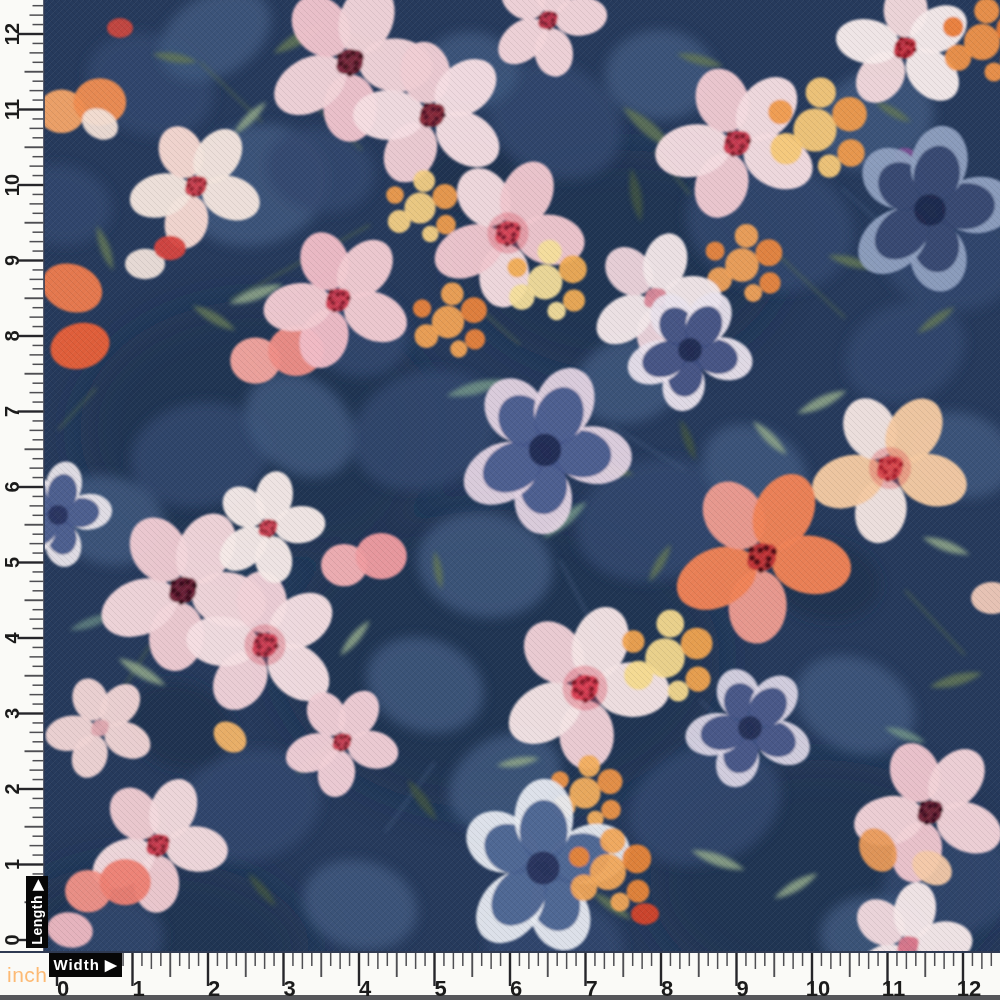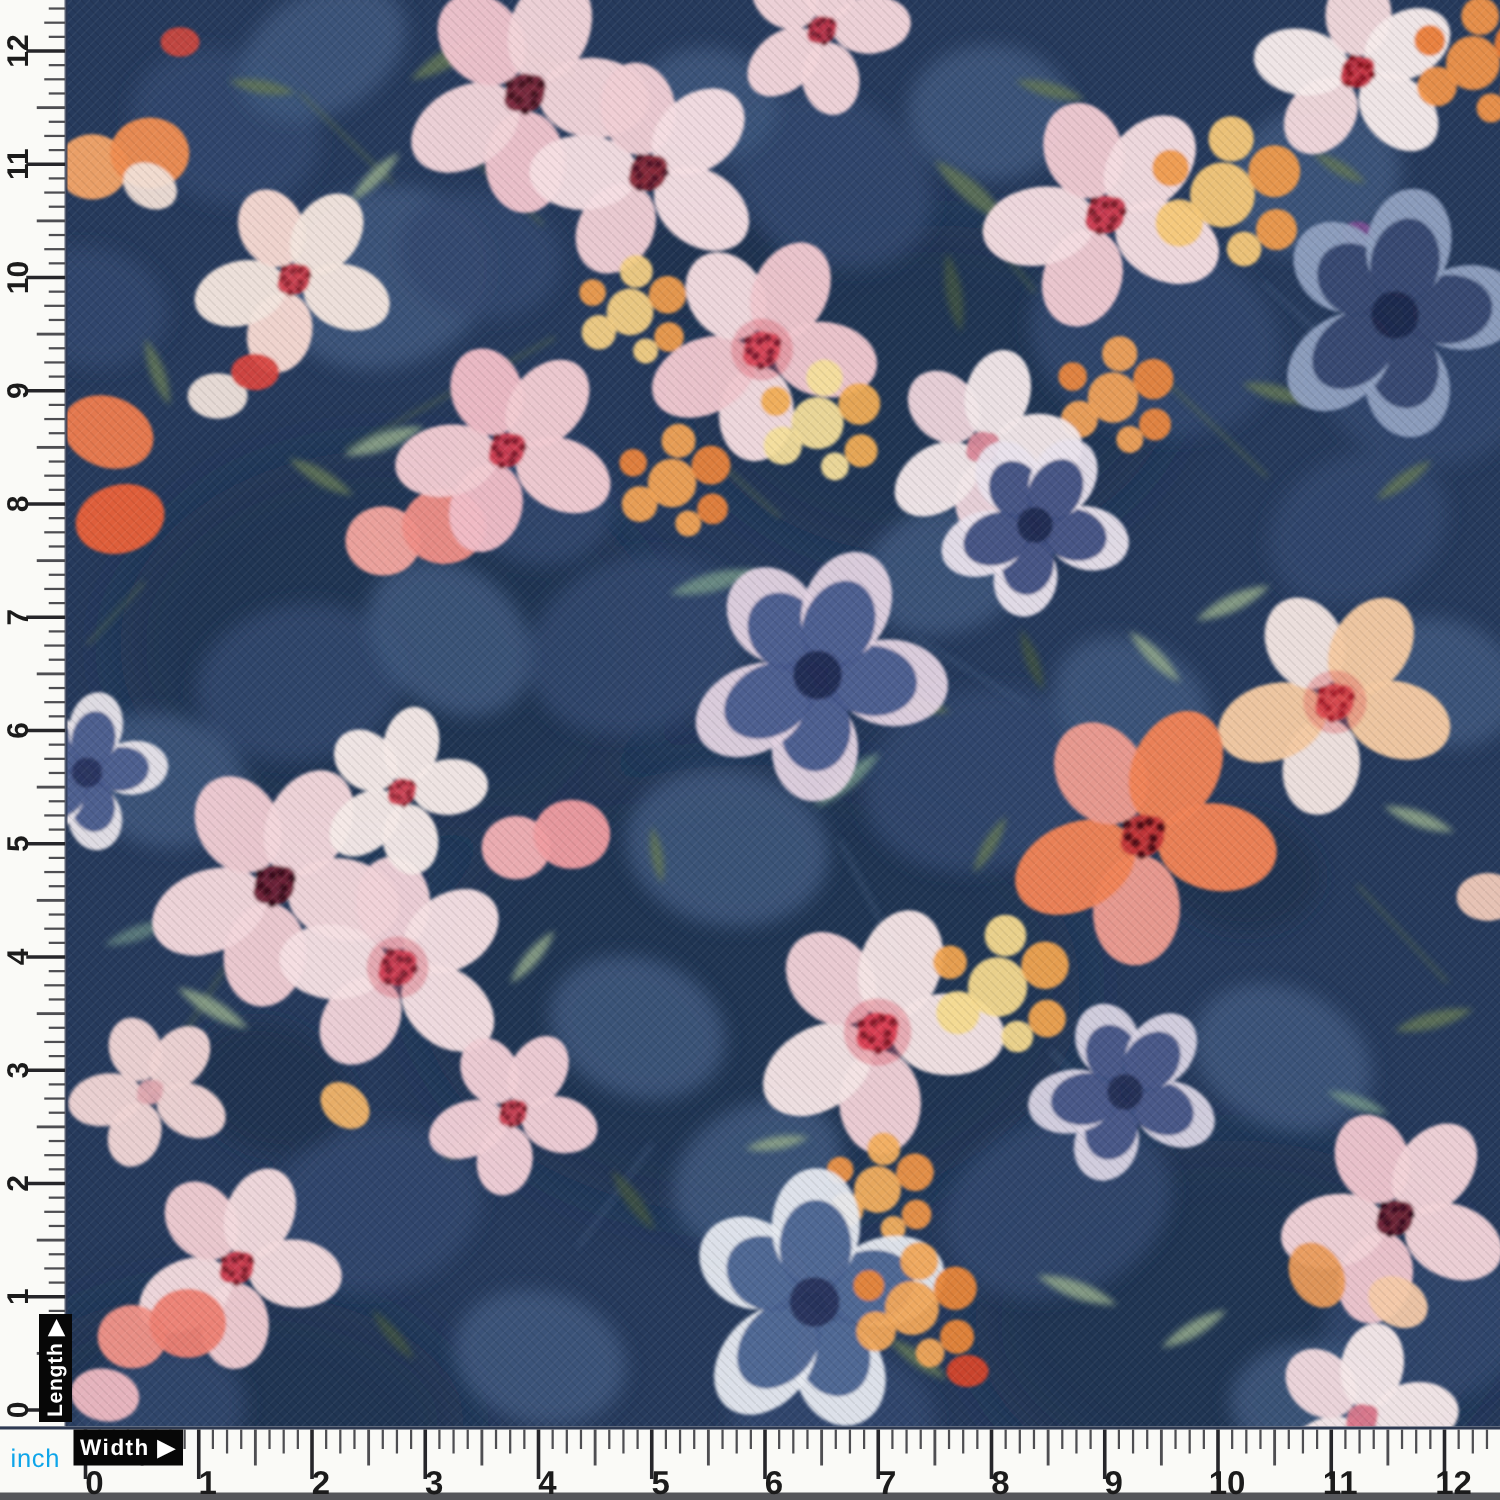--- a/index.html
+++ b/index.html
@@ -11,21 +11,21 @@
   .black-box{
     position:absolute;background:#070707;color:#fff;
     display:flex;align-items:center;justify-content:center;
     font-weight:bold;z-index:5;
   }
   #length-box{left:26px;top:876px;width:22px;height:72px;}
   #length-box span{transform:rotate(-90deg);white-space:nowrap;font-size:14px;letter-spacing:.5px;}
   #width-box{left:49px;top:953px;width:73px;height:24px;font-size:15px;letter-spacing:1px;}
   #inch-label{
     position:absolute;left:7px;top:963px;z-index:5;
-    color:#0ea5e9;font-size:17px;letter-spacing:.5px;
+    color:#fdba74;font-size:21px;letter-spacing:.5px;
   }
   svg text{font-family:"Liberation Sans","DejaVu Sans",sans-serif;}
 </style>
 </head>
 <body>
 
 <div class="stage">
 
   <svg id="scene" viewBox="0 0 1000 1000">
     <defs>

